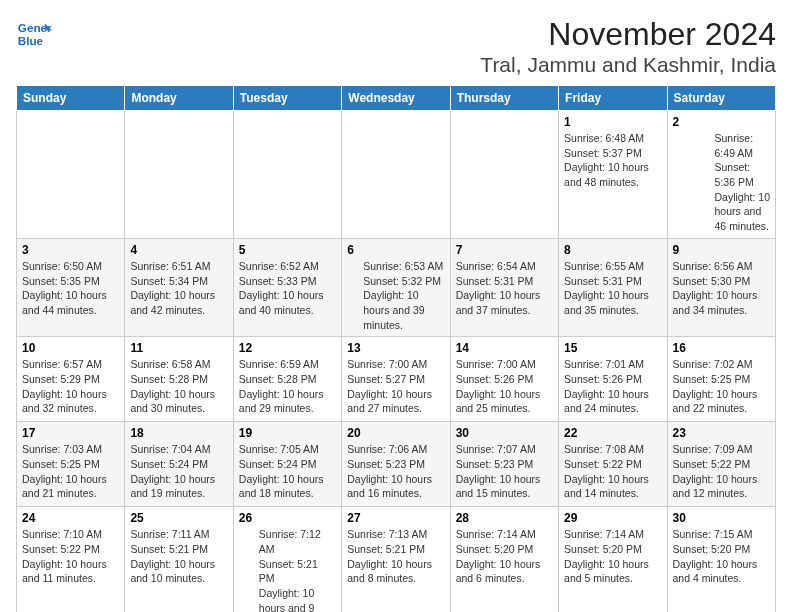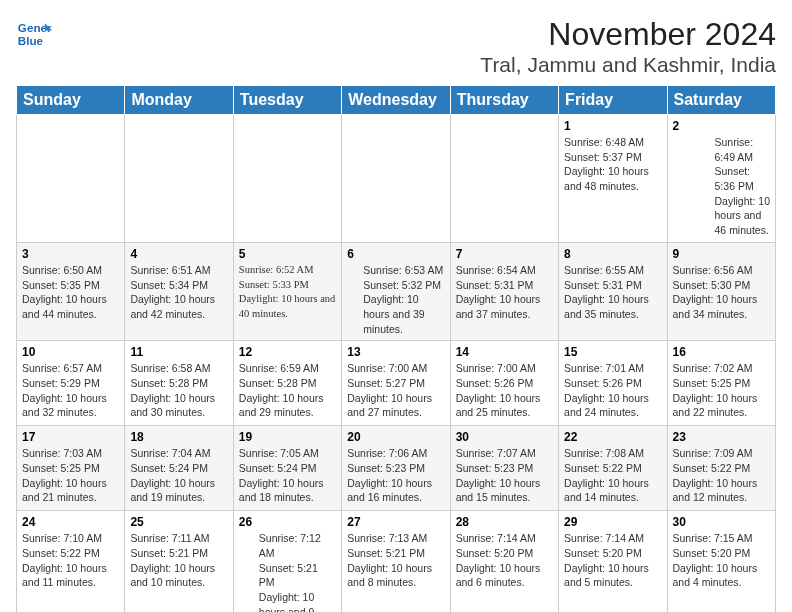--- a/index.html
+++ b/index.html
@@ -40,21 +40,21 @@
     .calendar {
       width: 100%;
       border-collapse: collapse;
       font-size: 10.5px;
     }
     .calendar th {
       background: #2c7bbd;
       color: #fff;
       text-align: left;
       padding: 5px 6px;
-      font-size: 16px;
+      font-size: 12px;
       font-weight: bold;
       border: 1px solid #fff;
     }
     .calendar td {
       border: 1px solid #ccc;
       vertical-align: top;
       padding: 4px 5px;
       width: 108px;
       min-height: 80px;
       background: #fff;
@@ -136,21 +136,21 @@
 Daylight: 10 hours and 44 minutes.</div>
         </td>
         <td>
           <span class="day-number">4</span>
           <div class="day-info" style="white-space: pre-line;">Sunrise: 6:51 AM
 Sunset: 5:34 PM
 Daylight: 10 hours and 42 minutes.</div>
         </td>
         <td>
           <span class="day-number">5</span>
-          <div class="day-info" style="white-space: pre-line; font-family: Liberation Serif, serif;">Sunrise: 6:52 AM
+          <div class="day-info" style="white-space: pre-line;">Sunrise: 6:52 AM
 Sunset: 5:33 PM
 Daylight: 10 hours and 40 minutes.</div>
         </td>
         <td>
           <span class="day-number">6</span>
           <div class="day-info" style="white-space: pre-line; margin-left: 16px;">Sunrise: 6:53 AM
 Sunset: 5:32 PM
 Daylight: 10 hours and 39 minutes.</div>
         </td>
         <td>

